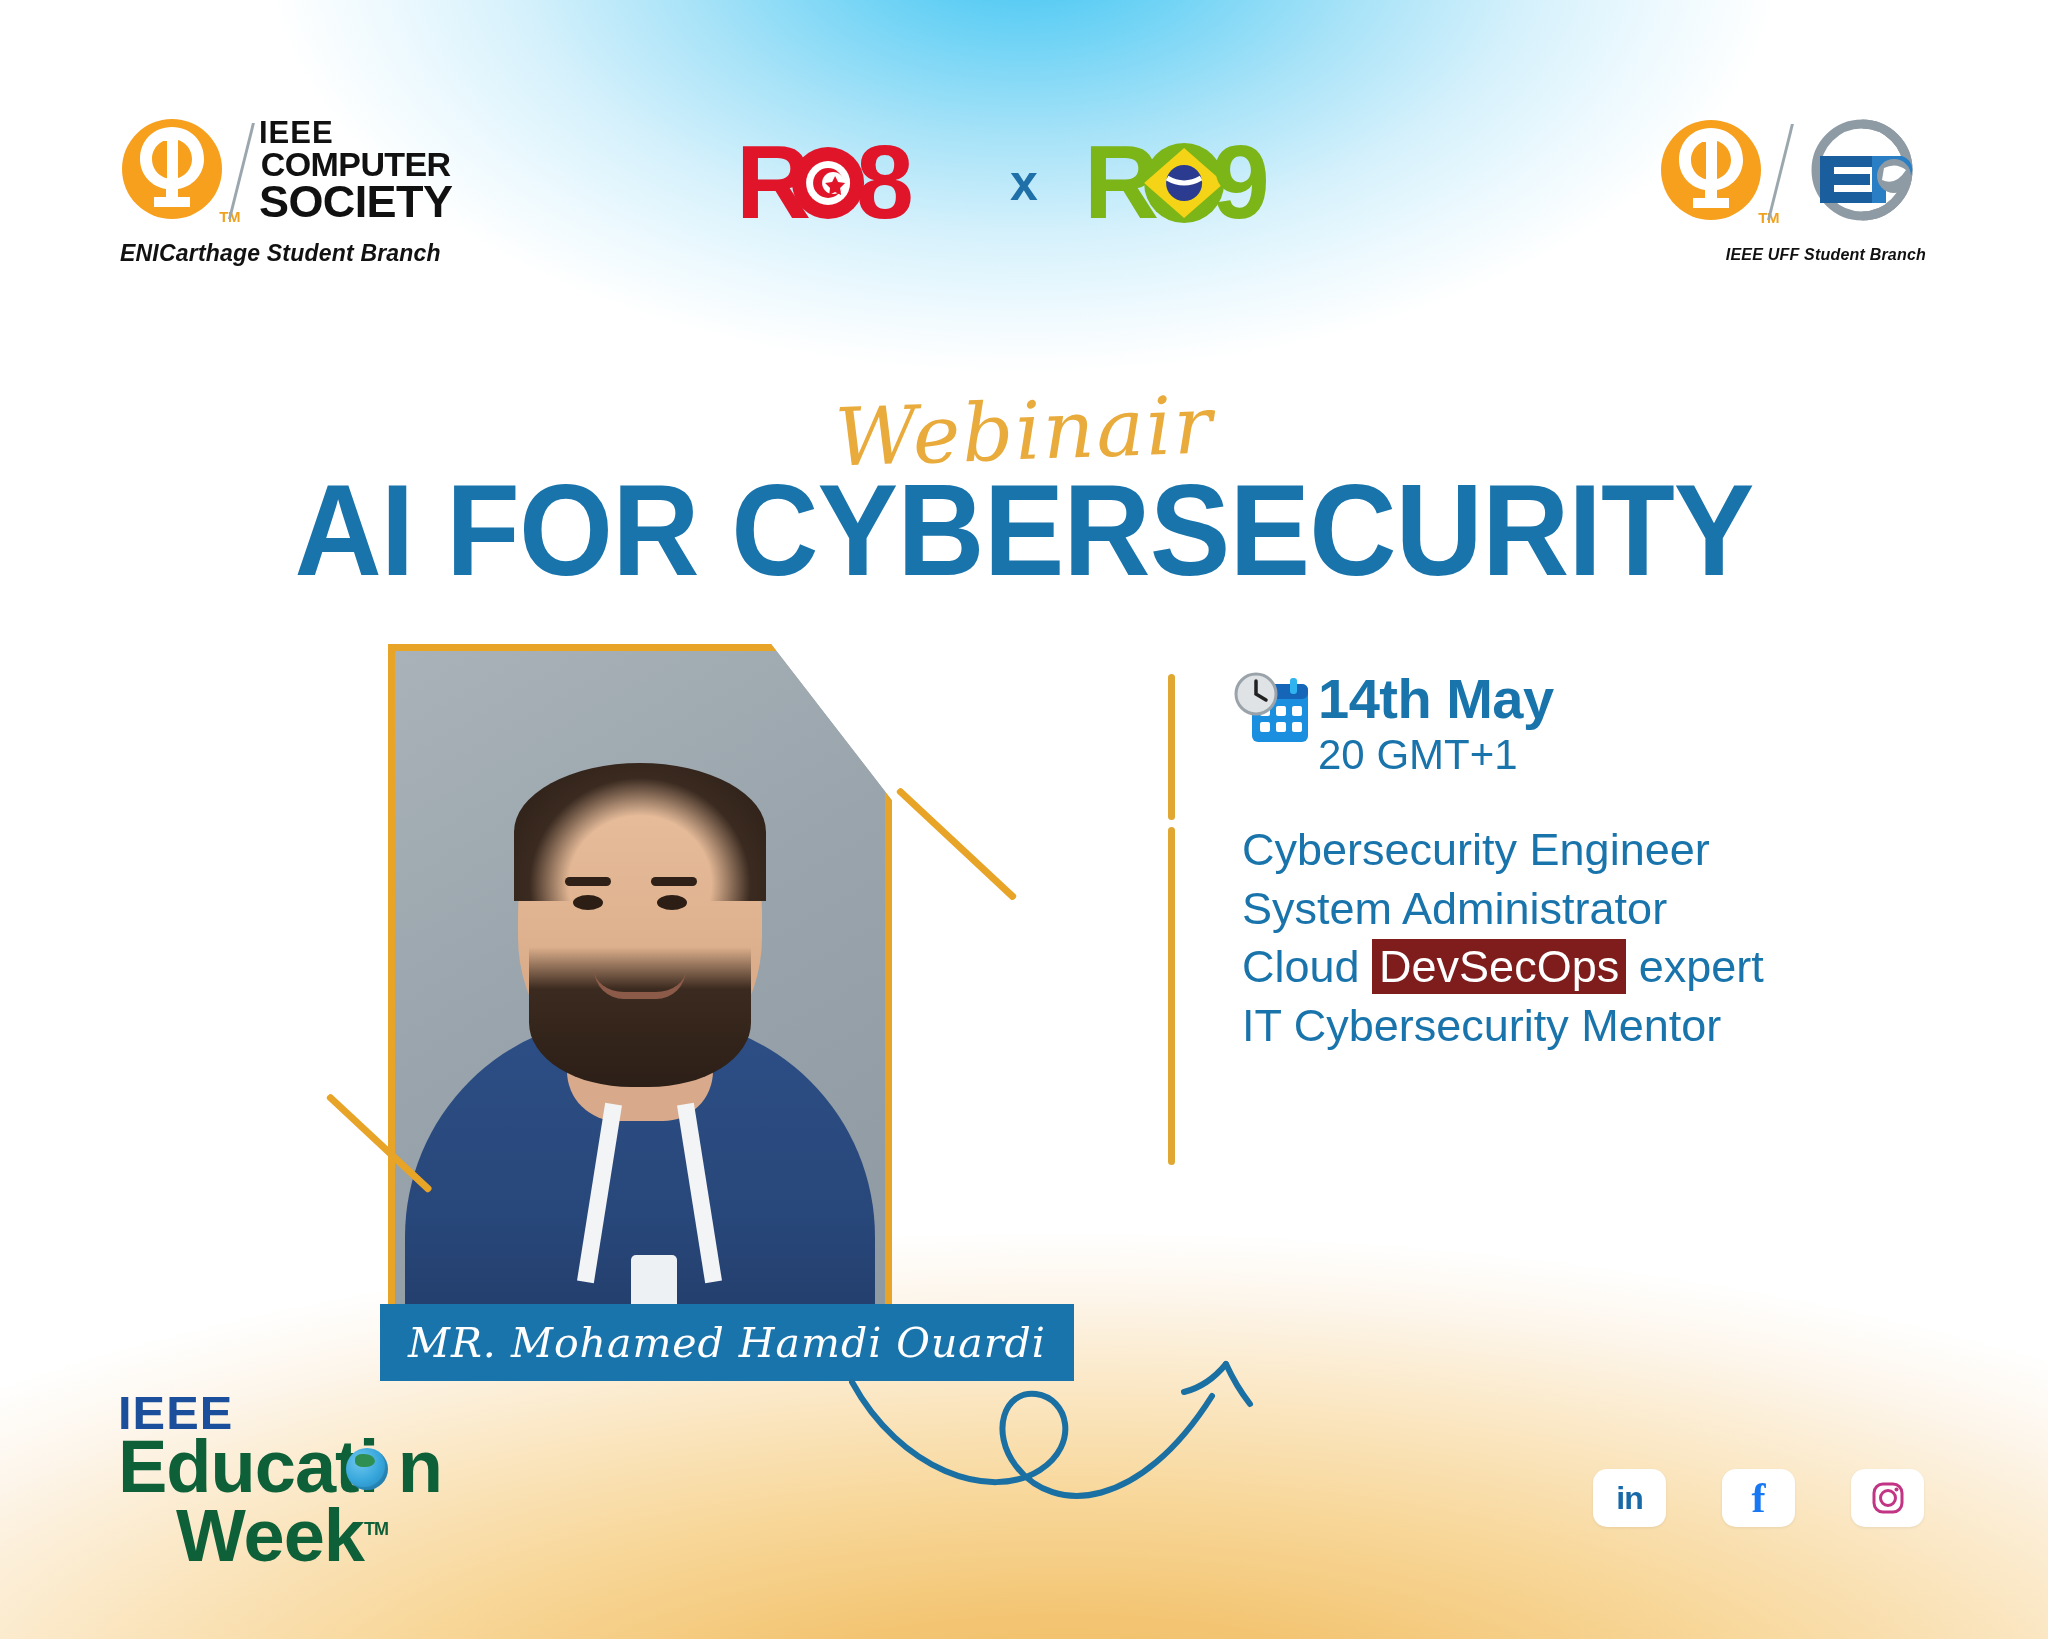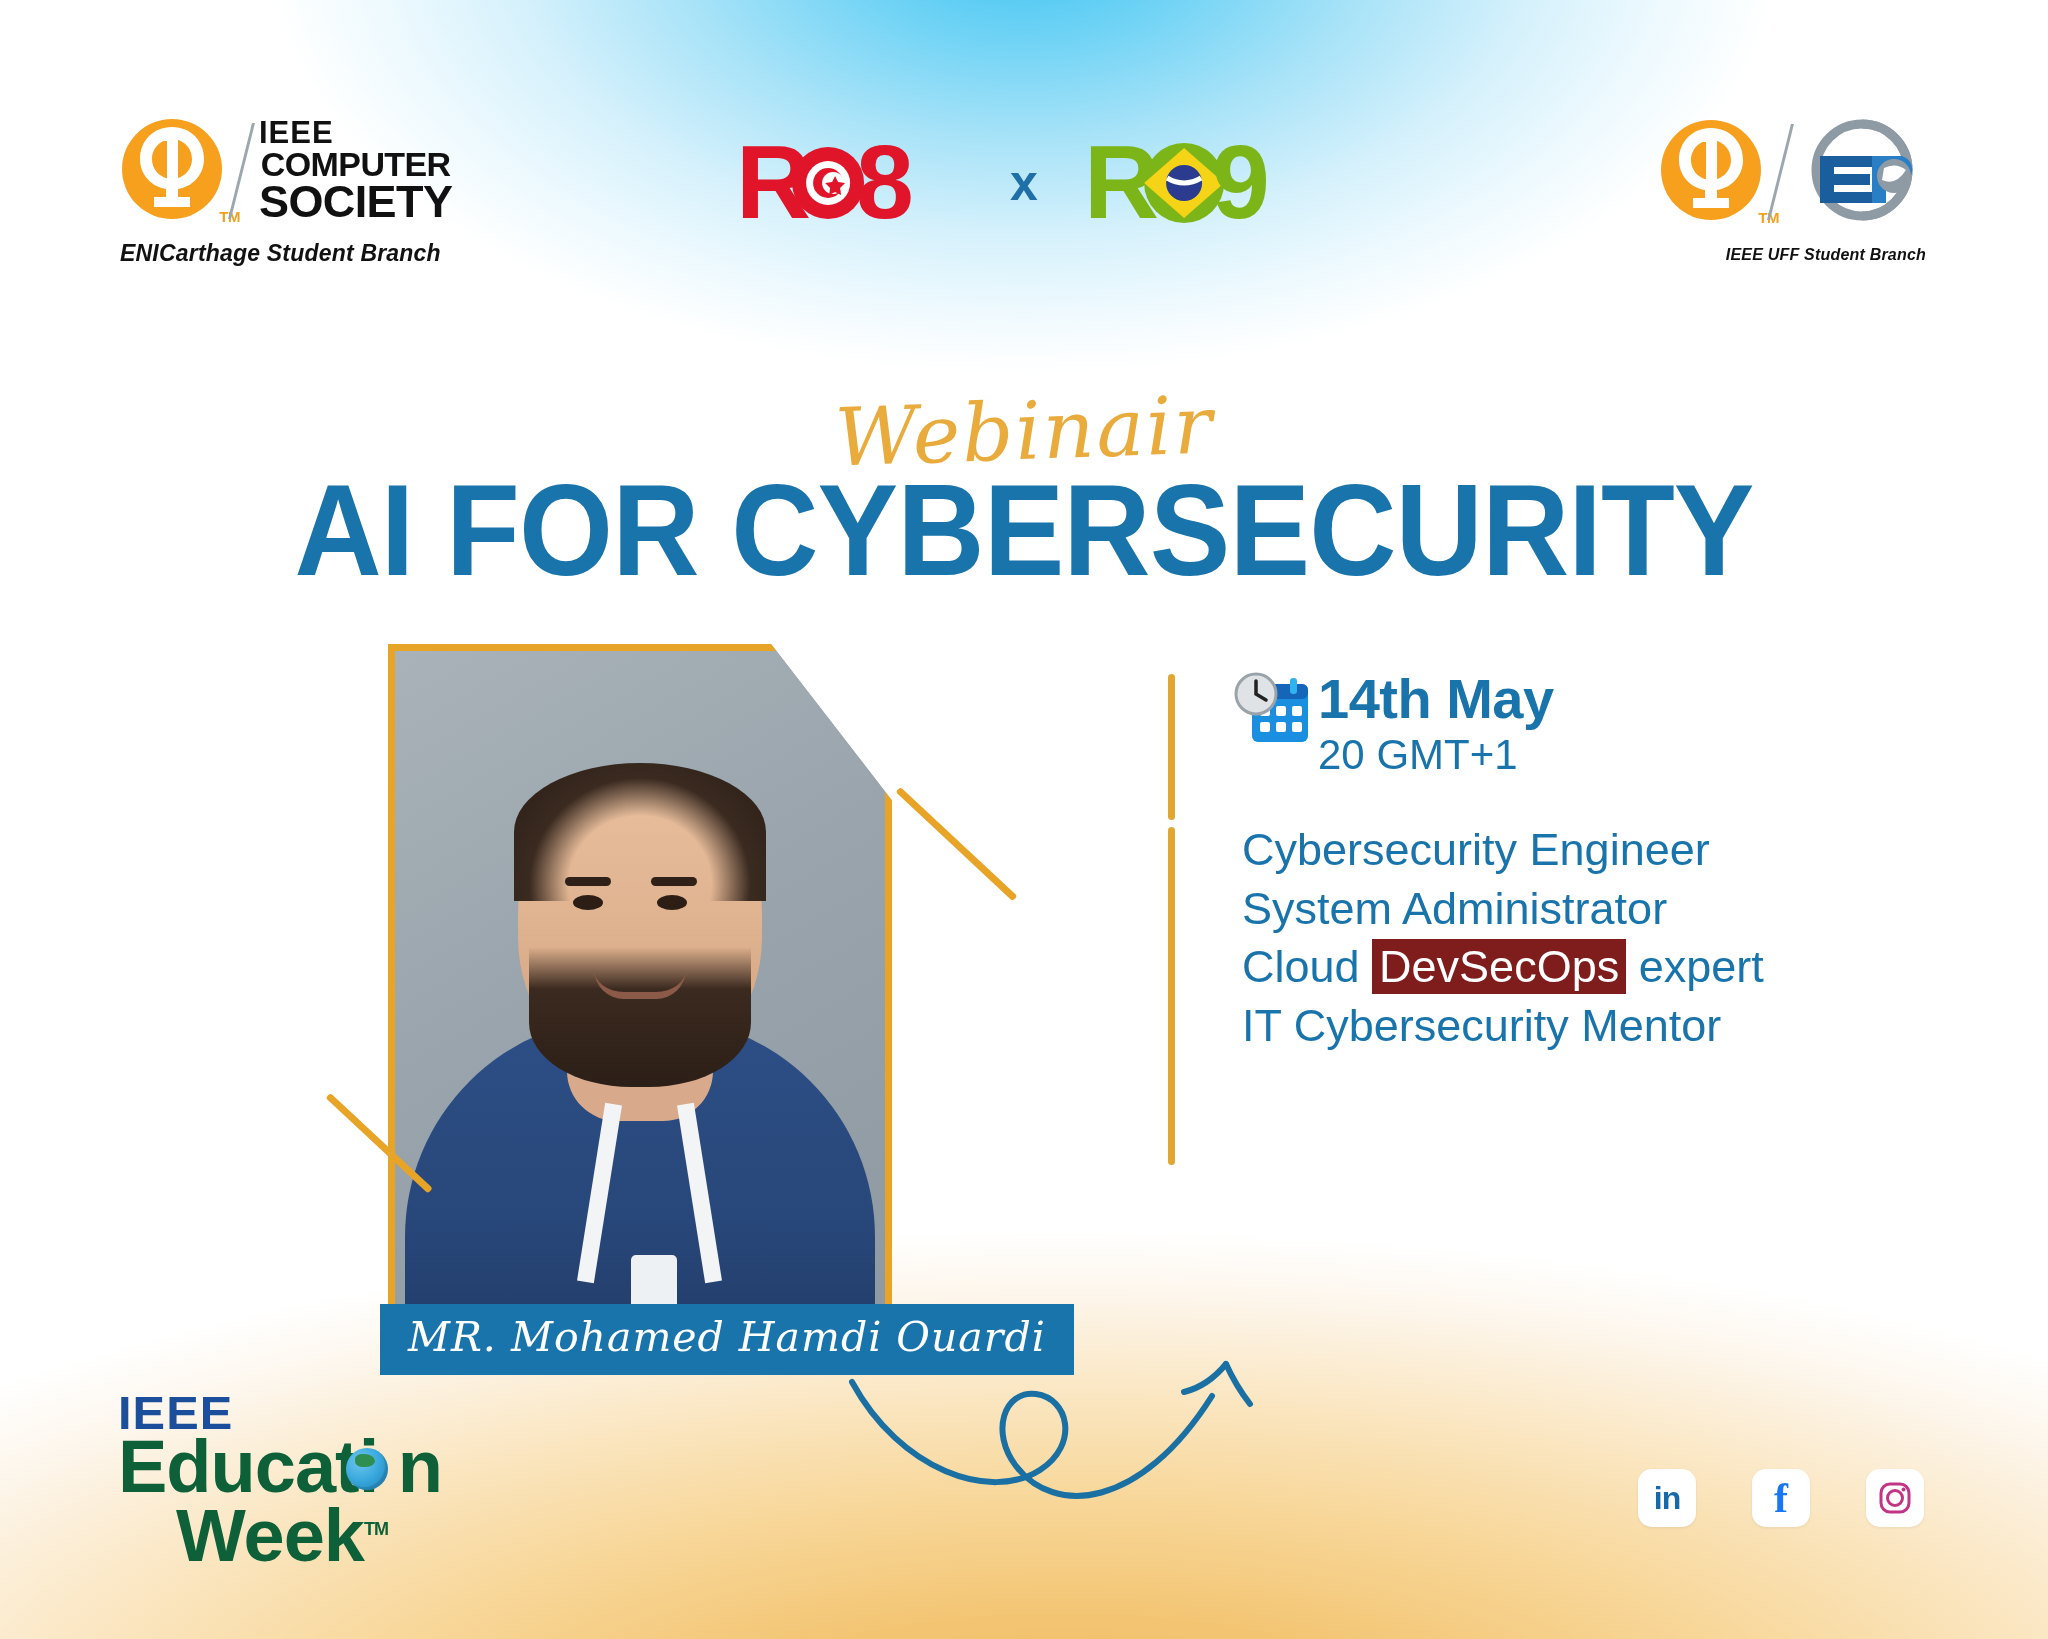--- a/index.html
+++ b/index.html
@@ -142,21 +142,21 @@
   
   .gold-diag {
     position:absolute; height:7px; background:#e8a427; border-radius:3px;
   }
   #gold-tr { left:898px; top:786px; width:160px; transform:rotate(43deg); transform-origin:left center; }
   #gold-bl { left:328px; top:1092px; width:140px; transform:rotate(43deg); transform-origin:left center; }
 
   #name-banner {
     position:absolute; left:380px; top:1304px;
     background:#1a74ac; color:#ffffff;
-    padding:9px 28px 14px 28px;
+    padding:15px 28px 14px 28px;
     font-family:"DejaVu Serif", serif; font-style:italic;
     font-size:41px; letter-spacing:1px; white-space:nowrap;
   }
 
   
   #info-col { position:absolute; left:1168px; top:666px; width:760px; }
   .info-block { position:relative; display:flex; align-items:flex-start; padding-left:58px; }
   .info-block + .info-block { margin-top:40px; }
   .vbar {
     position:absolute; left:0; top:8px; width:7px; border-radius:4px; background:#e0a733;
@@ -198,21 +198,21 @@
     box-shadow:inset -3px -3px 0 rgba(0,0,0,.12);
   }
   .globe::after {
     content:""; position:absolute; left:9px; top:6px; width:20px; height:13px;
     border-radius:40% 60% 50% 45%; background:#2f8f52;
   }
 
   
   #social { position:absolute; right:124px; bottom:112px; display:flex; gap:56px; }
   .soc {
-    width:58px; height:58px; border-radius:14px; background:#ffffff;
+    width:73px; height:58px; border-radius:14px; background:#ffffff;
     display:flex; align-items:center; justify-content:center;
     box-shadow:0 1px 3px rgba(0,0,0,.07);
   }
   .li-text { font-size:32px; font-weight:bold; color:#1769a8; letter-spacing:-1px; }
   .fb-text { font-size:42px; font-weight:bold; color:#1877f2; font-family:"Liberation Serif", serif; line-height:1; }
 
   
   #arrow { position:absolute; left:840px; top:1320px; }
 </style>
 </head>

